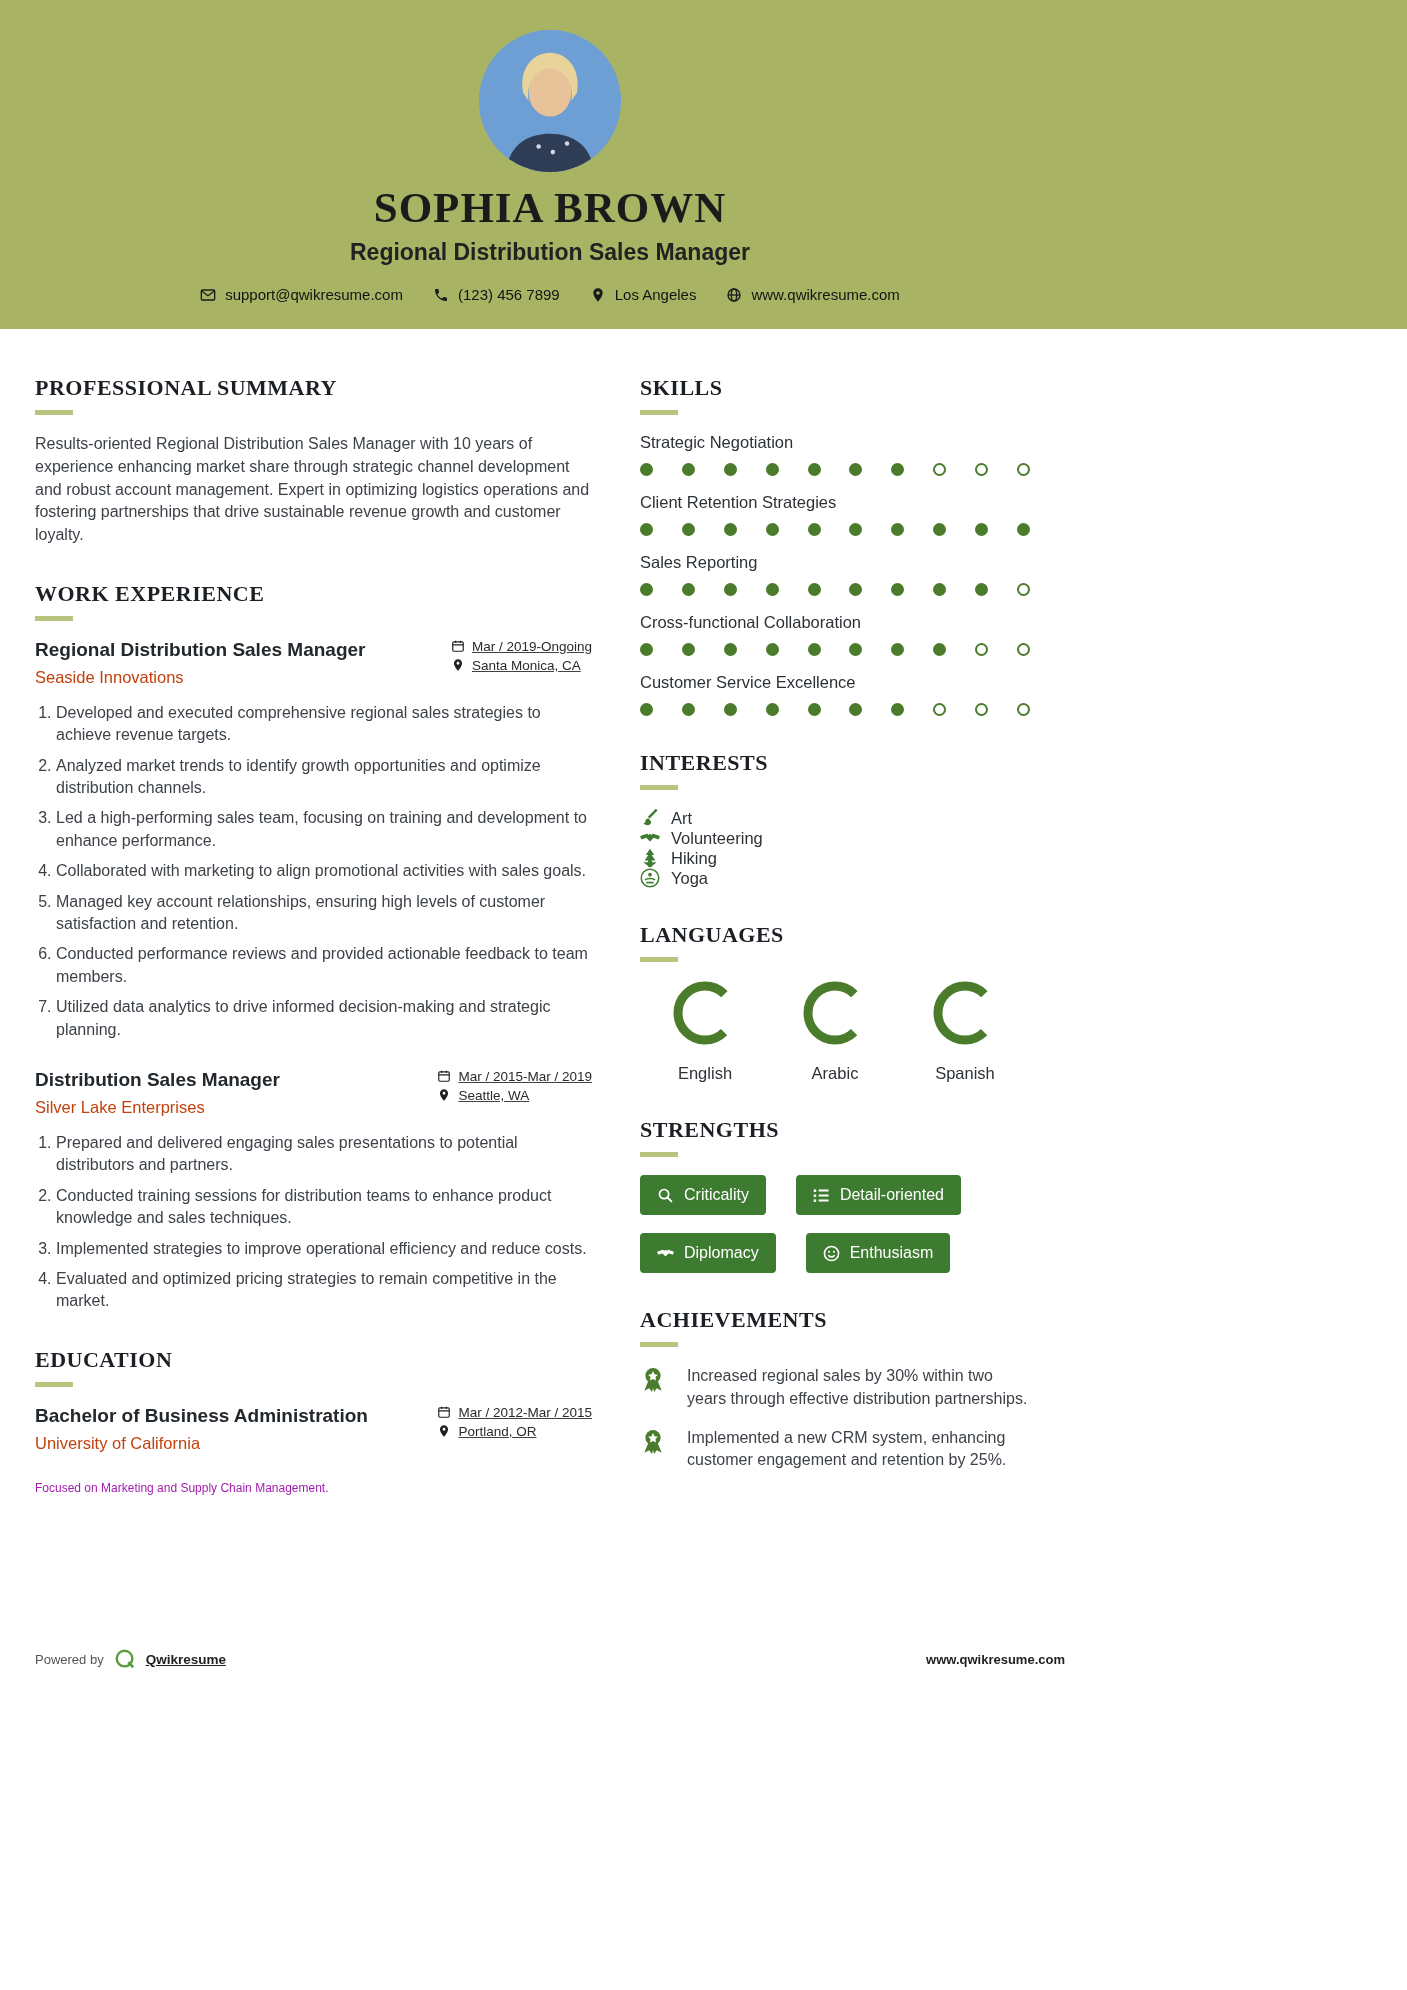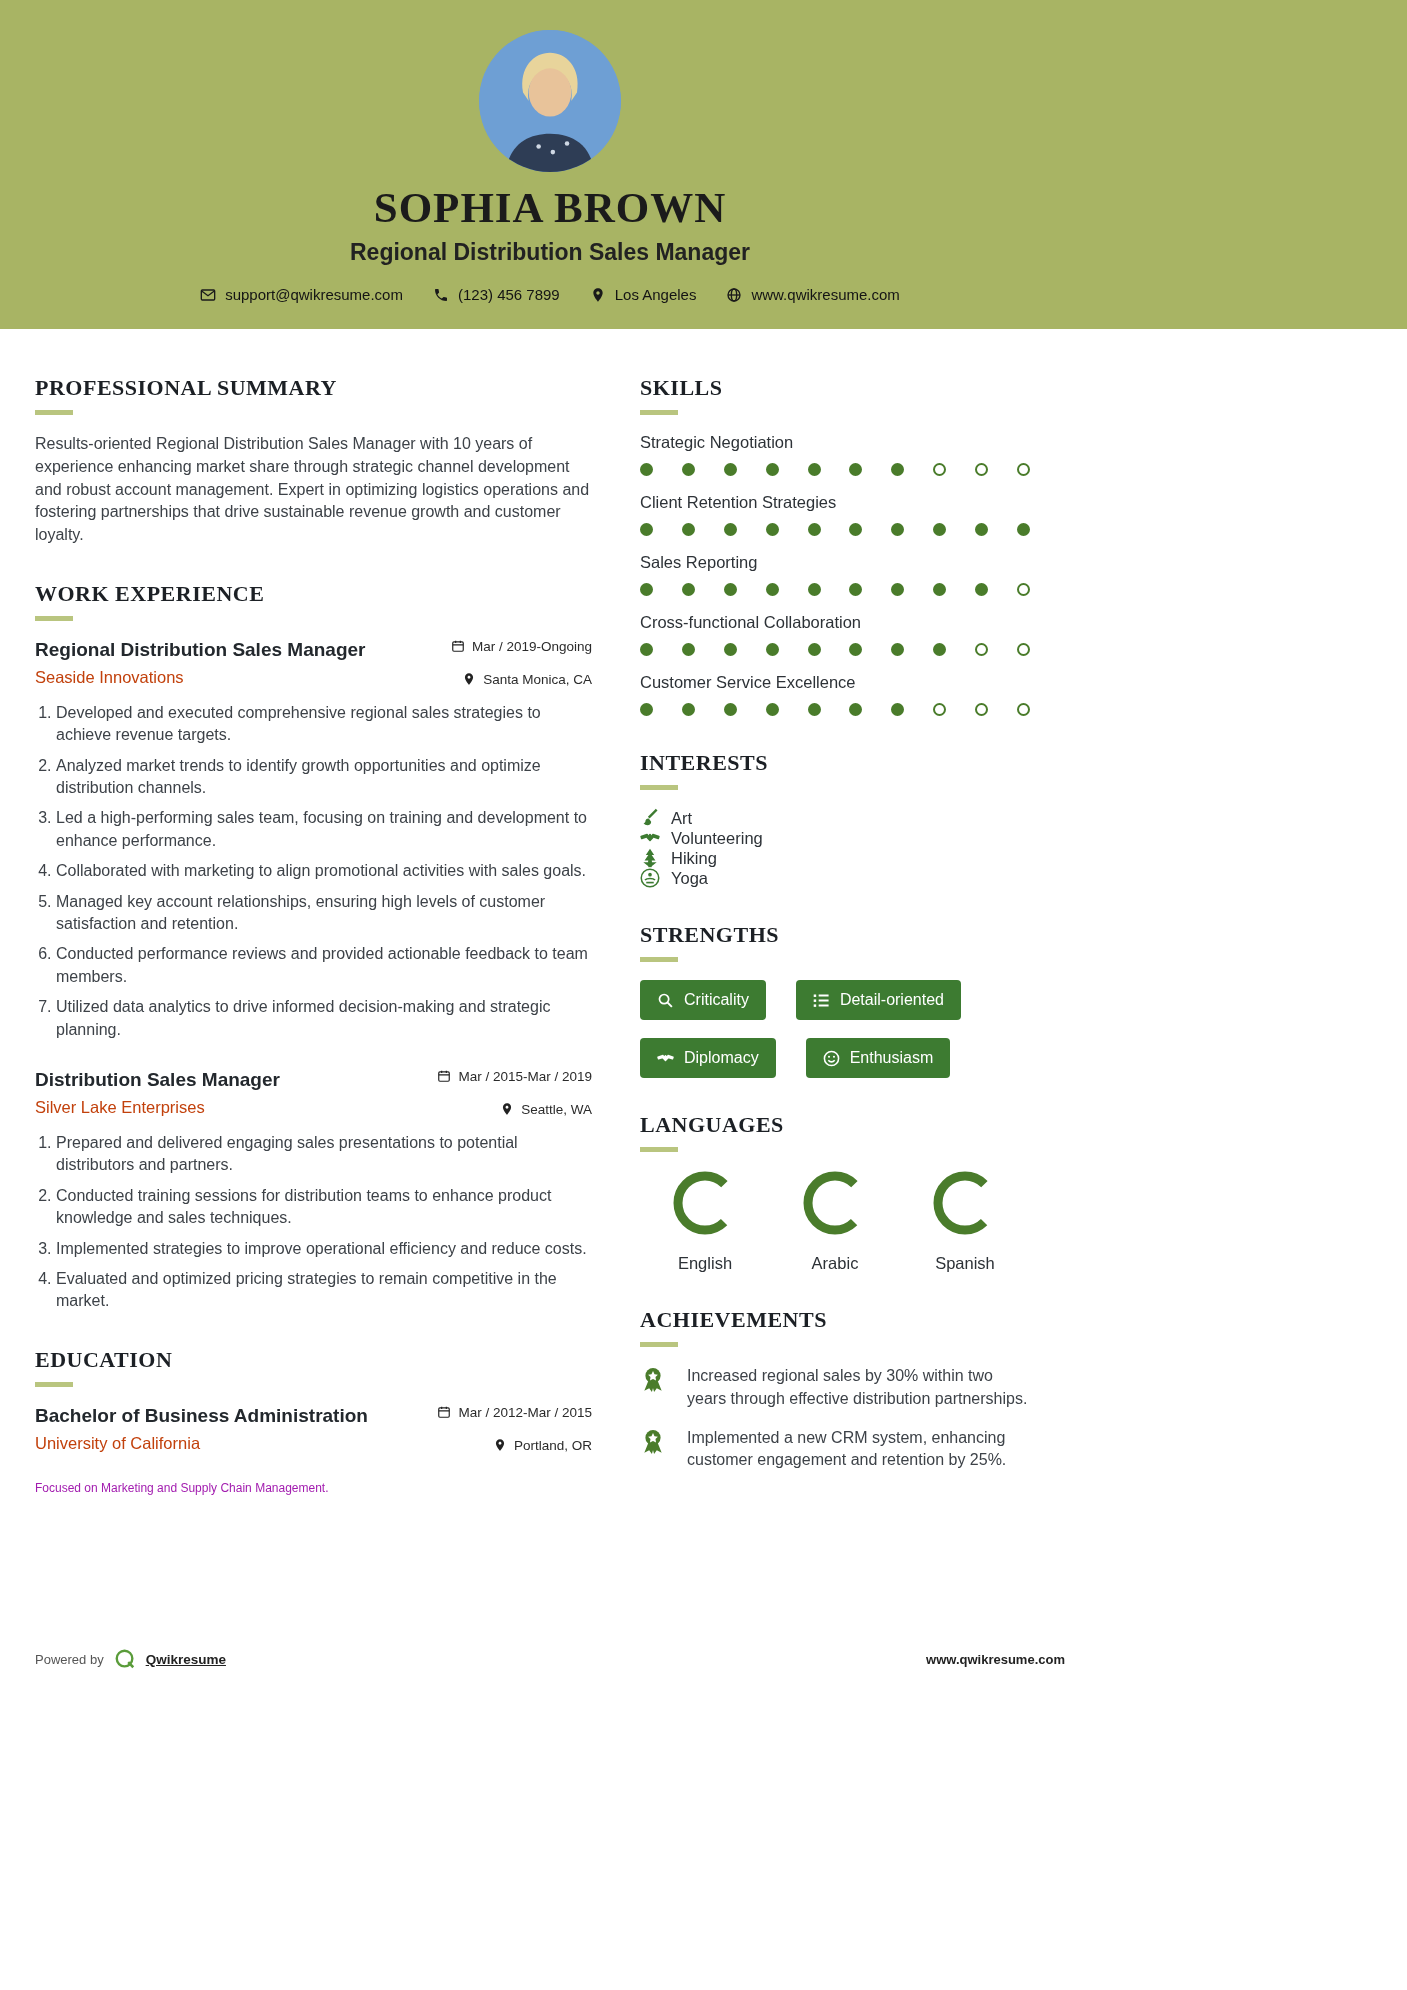--- a/index.html
+++ b/index.html
@@ -35,21 +35,21 @@
     font-family:"Liberation Serif", serif; font-size:22px; font-weight:700;
     letter-spacing:.5px; color:#1c2025;
   }
   .sec-bar { width:38px; height:5px; background:#b9c57f; margin:9px 0 18px; }
   .summary-text { font-size:16px; line-height:1.42; color:#3d4248; }
   
   .job { margin-bottom:28px; }
   .job-head { display:flex; justify-content:space-between; align-items:flex-start; }
   .job-name { font-size:19px; font-weight:700; color:#23282d; }
   .company { font-size:16.5px; color:#c2410c; margin-top:7px; }
-  .job-meta { display:flex; flex-direction:column; align-items:flex-end; gap:18px; }
+  .job-meta { display:flex; flex-direction:column; align-items:flex-start; gap:4px;text-decoration:underline; }
   .meta-line { display:flex; align-items:center; gap:7px; font-size:13.5px; color:#2b2b2b; white-space:nowrap; }
   .meta-line .ic { width:14px; height:14px; }
   ol.bullets { margin:15px 0 0; padding-left:21px; }
   ol.bullets li { font-size:16px; line-height:1.4; color:#3d4248; margin-bottom:8px; }
   .edu-note { font-size:12px; color:#a21caf; margin-top:28px; }
   .section-block { margin-bottom:34px; }
   
   .skill { margin-bottom:17px; }
   .skill-name { font-size:16.5px; color:#2d3237; margin-bottom:11px; }
   .skill-dots { display:flex; justify-content:space-between; }
@@ -362,20 +362,45 @@
                 <circle cx="12" cy="8" r="2.2" fill="#3d7b31"></circle>
                 <path d="M6 14.5c2.2-2.6 9.8-2.6 12 0" fill="none" stroke="#3d7b31" stroke-width="2"></path>
                 <path d="M7.5 17.5h9" stroke="#3d7b31" stroke-width="2"></path>
               </svg>
             <span>Yoga</span>
           </div>
         </div>
       </div>
 
       <div class="section-block">
+        <h2 class="sec">LANGUAGES</h2>
+        <div class="sec-bar"></div>
+        <div class="langs">
+          <div class="lang">
+            <svg class="donut" viewBox="0 0 66 66">
+                <circle class="arc" cx="33" cy="33" r="27" fill="none" stroke="#4a7c2b" stroke-width="9" transform="rotate(45 33 33)" stroke-dasharray="127.23450247038662 42.411500823462205"></circle>
+              </svg>
+            <div class="lang-label">English</div>
+          </div>
+          <div class="lang">
+            <svg class="donut" viewBox="0 0 66 66">
+                <circle class="arc" cx="33" cy="33" r="27" fill="none" stroke="#4a7c2b" stroke-width="9" transform="rotate(45 33 33)" stroke-dasharray="127.23450247038662 42.411500823462205"></circle>
+              </svg>
+            <div class="lang-label">Arabic</div>
+          </div>
+          <div class="lang">
+            <svg class="donut" viewBox="0 0 66 66">
+                <circle class="arc" cx="33" cy="33" r="27" fill="none" stroke="#4a7c2b" stroke-width="9" transform="rotate(45 33 33)" stroke-dasharray="127.23450247038662 42.411500823462205"></circle>
+              </svg>
+            <div class="lang-label">Spanish</div>
+          </div>
+        </div>
+      </div>
+
+      <div class="section-block">
         <h2 class="sec">STRENGTHS</h2>
         <div class="sec-bar"></div>
         <div class="strengths-wrap">
           <button class="strength-btn">
             <svg class="ic" viewBox="0 0 24 24">
                 <circle cx="10" cy="10" r="6.5" fill="none" stroke="#fff" stroke-width="2.4"></circle>
                 <path d="M15 15l6 6" stroke="#fff" stroke-width="2.8"></path>
               </svg>
             <span>Criticality</span>
           </button>
@@ -404,45 +429,20 @@
           </button>
           <button class="strength-btn">
             <svg class="ic" viewBox="0 0 24 24">
                 <circle cx="12" cy="12" r="10" fill="none" stroke="#fff" stroke-width="2.2"></circle>
                 <circle cx="8.5" cy="9.5" r="1.5" fill="#fff"></circle>
                 <circle cx="15.5" cy="9.5" r="1.5" fill="#fff"></circle>
                 <path d="M7.5 14.5c2.5 3 6.5 3 9 0" fill="none" stroke="#fff" stroke-width="2.2"></path>
               </svg>
             <span>Enthusiasm</span>
           </button>
-        </div>
-      </div>
-
-      <div class="section-block">
-        <h2 class="sec">LANGUAGES</h2>
-        <div class="sec-bar"></div>
-        <div class="langs">
-          <div class="lang">
-            <svg class="donut" viewBox="0 0 66 66">
-                <circle class="arc" cx="33" cy="33" r="27" fill="none" stroke="#4a7c2b" stroke-width="9" transform="rotate(45 33 33)" stroke-dasharray="127.23450247038662 42.411500823462205"></circle>
-              </svg>
-            <div class="lang-label">English</div>
-          </div>
-          <div class="lang">
-            <svg class="donut" viewBox="0 0 66 66">
-                <circle class="arc" cx="33" cy="33" r="27" fill="none" stroke="#4a7c2b" stroke-width="9" transform="rotate(45 33 33)" stroke-dasharray="127.23450247038662 42.411500823462205"></circle>
-              </svg>
-            <div class="lang-label">Arabic</div>
-          </div>
-          <div class="lang">
-            <svg class="donut" viewBox="0 0 66 66">
-                <circle class="arc" cx="33" cy="33" r="27" fill="none" stroke="#4a7c2b" stroke-width="9" transform="rotate(45 33 33)" stroke-dasharray="127.23450247038662 42.411500823462205"></circle>
-              </svg>
-            <div class="lang-label">Spanish</div>
-          </div>
         </div>
       </div>
 
       <div class="section-block">
         <h2 class="sec">ACHIEVEMENTS</h2>
         <div class="sec-bar"></div>
         <div class="ach-item">
           <svg class="ic" viewBox="0 0 24 24">
               <g fill="#4a7c2b">
                 <path d="M8 12l-4 10 4.5-2.5L11 23l2.5-9z"></path>

